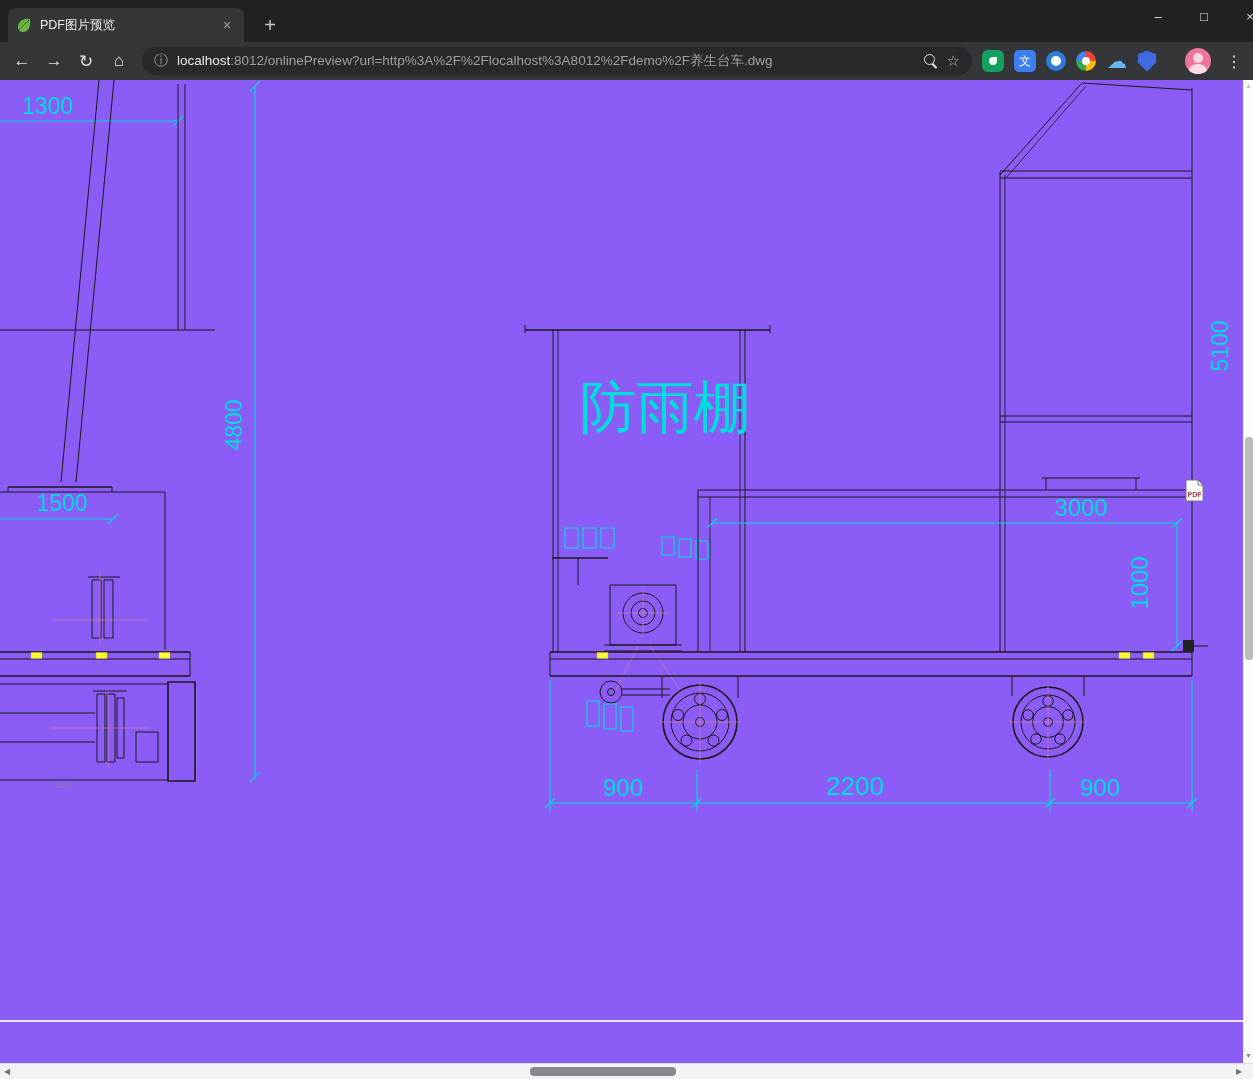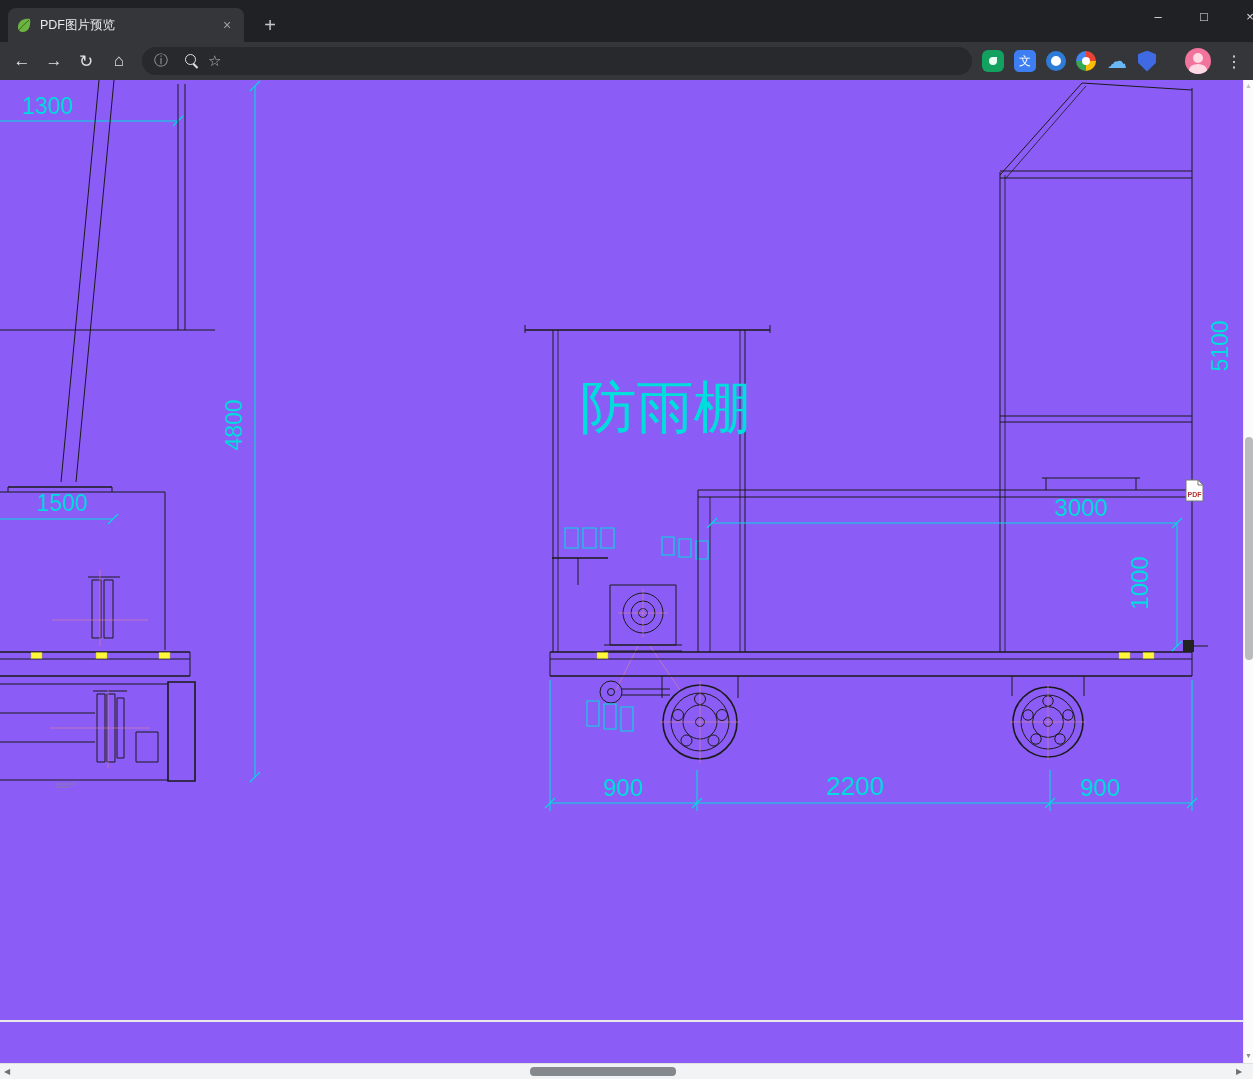--- a/index.html
+++ b/index.html
@@ -92,20 +92,21 @@
 </div>
 
 <div class="toolbar">
   <div class="navbtn" style="left:8px;">←</div>
   <div class="navbtn" style="left:40px;">→</div>
   <div class="navbtn" style="left:72px;">↻</div>
   <div class="navbtn" style="left:105px;">⌂</div>
 
   <div class="omnibox">
     <span class="pageinfo">ⓘ</span>
+    <span class="urltext"><span class="urlhost">localhost</span><span>:8012/onlinePreview?url=http%3A%2F%2Flocalhost%3A8012%2Fdemo%2F养生台车.dwg</span></span>
     <span class="mag"></span>
     <span class="star">☆</span>
   </div>
 
   <div class="extrow">
     <span class="ext ext-green">
         <i></i>
       </span>
     <span class="ext ext-translate">文</span>
     <span class="ext ext-ring"></span>

